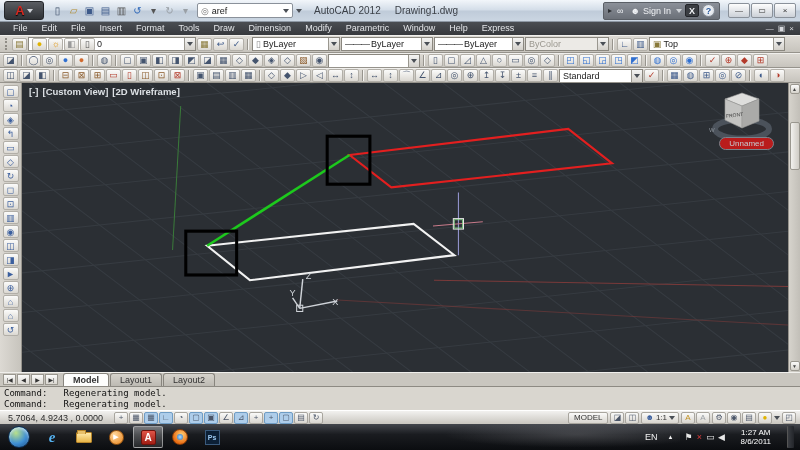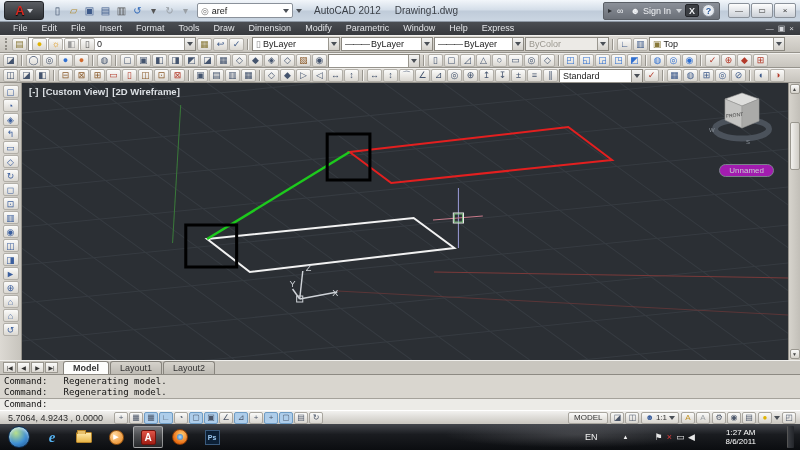--- a/index.html
+++ b/index.html
@@ -60,21 +60,21 @@
   
   .workspace{flex:1;display:flex;min-height:0;}
   .palette{width:22px;background:linear-gradient(90deg,#dcd9d3,#c7c4bd);border-right:1px solid #96938c;
     display:flex;flex-direction:column;align-items:center;padding-top:2px;gap:1px;flex-wrap:nowrap;overflow:hidden;}
   .pbtn{width:16px;height:13px;display:flex;align-items:center;justify-content:center;font-size:9px;
     color:#3b5f9e;background:linear-gradient(#fbfbfa,#dbd8d2);border:1px solid #b2afa8;border-radius:2px;}
   .canvas{flex:1;position:relative;background:#2b2f34;overflow:hidden;}
   .canvas svg{position:absolute;inset:0;width:100%;height:100%;}
   .vplabel{position:absolute;top:3px;left:7px;color:#dde1e5;font-size:9.5px;display:flex;gap:4px;font-weight:bold;}
   .viewcube{position:absolute;top:5px;right:10px;width:72px;height:58px;}
-  .viewpill{position:absolute;top:81px;right:14px;background:#a21caf;color:#c6cad0;border:1px solid #7b828b;
+  .viewpill{position:absolute;top:54px;right:14px;background:#b91c1c;color:#c6cad0;border:1px solid #7b828b;
     border-radius:7px;font-size:8px;padding:1px 9px;text-align:right;}
   .vscroll{width:12px;background:linear-gradient(90deg,#d6d3cc,#c2bfb8);border-left:1px solid #96938c;
     display:flex;flex-direction:column;align-items:center;justify-content:space-between;padding:1px 0;}
   .sarrow{width:10px;height:10px;background:linear-gradient(#fbfbfa,#d5d2cb);border:1px solid #9a978f;
     border-radius:2px;font-size:5px;display:flex;align-items:center;justify-content:center;color:#444;}
   .sthumb{width:10px;height:48px;background:linear-gradient(90deg,#f2f1ee,#cfccc5);border:1px solid #9a978f;
     border-radius:2px;margin-top:28px;margin-bottom:auto;}
 
   
   .tabbar{height:14px;background:#c9c6bf;border-top:1px solid #f0efec;display:flex;align-items:flex-end;
@@ -124,21 +124,21 @@
     border:1px solid #b8862a;border-bottom:none;border-radius:1px 1px 0 0;}
   .wmp{width:15px;height:15px;border-radius:50%;background:radial-gradient(circle at 35% 30%,#ffd9a0,#e8831a);
     color:#fff;font-size:7px;display:flex;align-items:center;justify-content:center;border:1px solid #9a5510;}
   .acad{width:15px;height:15px;border-radius:2px;background:linear-gradient(#e05548,#a01d14);color:#fff;
     font-weight:bold;font-size:10px;display:flex;align-items:center;justify-content:center;border:1px solid #6e120c;}
   .ffx{width:16px;height:16px;border-radius:50%;background:radial-gradient(circle at 60% 35%,#ffd27a,#e86b12 70%);
     border:1px solid #8a3e08;position:relative;}
   .ffx::after{content:"";position:absolute;inset:4px;border-radius:50%;background:radial-gradient(#aee0ff,#2a6bb8);}
   .psq{width:15px;height:15px;background:#0c2036;border:1px solid #3a5a7c;color:#9cc8f0;font-size:7px;
     font-weight:bold;display:flex;align-items:center;justify-content:center;}
-  .tray{margin-left:auto;display:flex;align-items:center;gap:23px;color:#f2f2f2;padding-right:4px;z-index:1;}
+  .tray{margin-left:auto;display:flex;align-items:center;gap:8px;color:#f2f2f2;padding-right:4px;z-index:1;}
   .tray .lang{font-size:9px;}
   .trico{font-size:9px;line-height:1;display:inline-flex;align-items:center;justify-content:center;min-width:10px;}
   .clock{text-align:center;font-size:8px;line-height:9px;color:#fff;padding:0 6px;}
   .showdesk{width:7px;height:22px;background:linear-gradient(90deg,#3a3d42,#23252a);
     border-left:1px solid #555;border-radius:1px;margin-left:2px;}
 </style>
 </head>
 <body>
 
 <div id="app">
@@ -530,23 +530,20 @@
         <span class="tab active">Model</span>
         <span class="tab">Layout1</span>
         <span class="tab">Layout2</span>
       </span>
   </div>
 
   <div class="cmdhist">
       <div class="cline">Command:   Regenerating model.</div>
       <div class="cline">Command:   Regenerating model.</div>
     </div>
-  <div class="cmdline">
-    <span>Command:</span>
-  </div>
 
   <div class="statusbar">
     <span class="coords">5.7064, 4.9243 , 0.0000</span>
     <span data-icons="statusbar.toggles">
         <span class="sbtn">+</span>
         <span class="sbtn">▦</span>
         <span class="sbtn on">▦</span>
         <span class="sbtn on">∟</span>
         <span class="sbtn">◔</span>
         <span class="sbtn on">▢</span>

